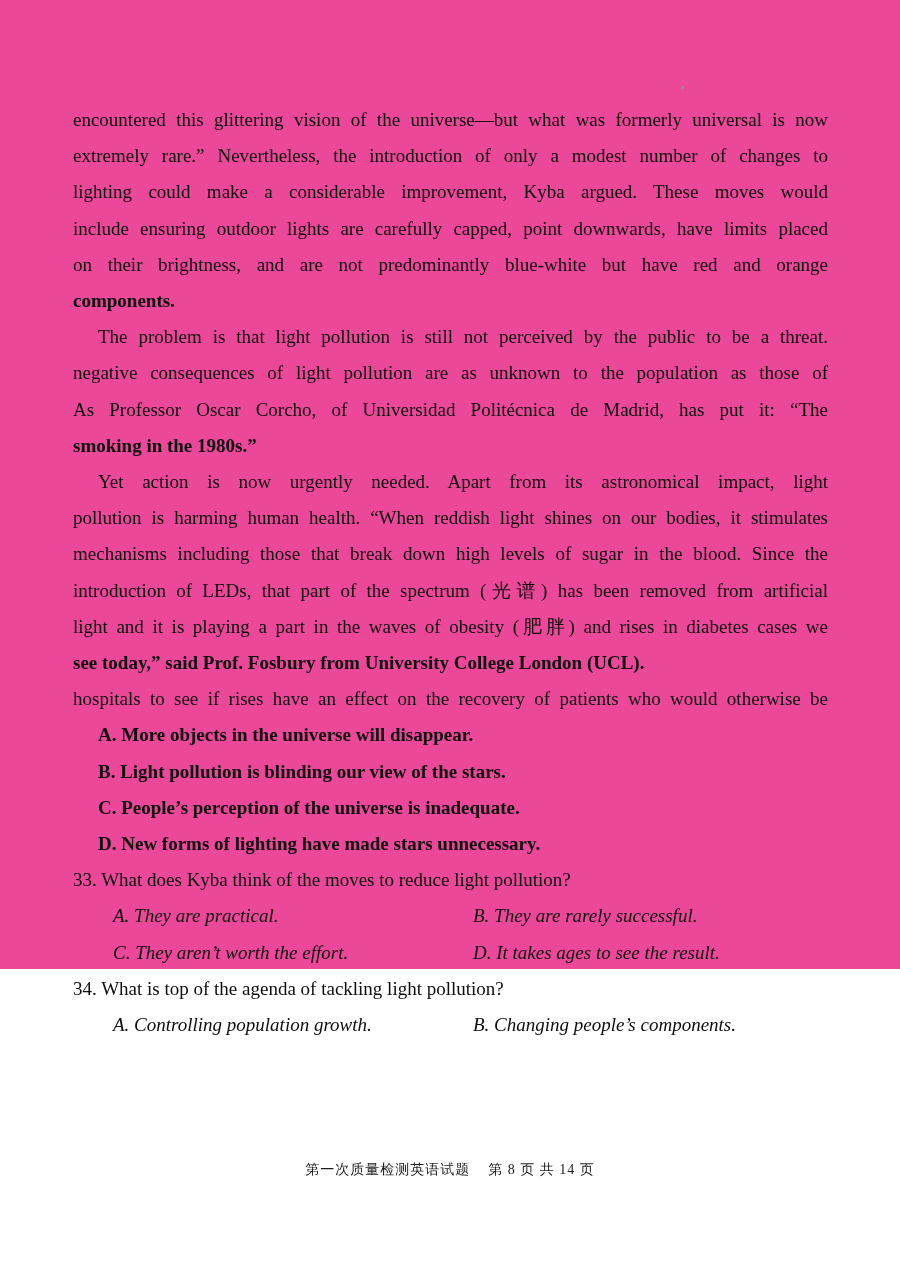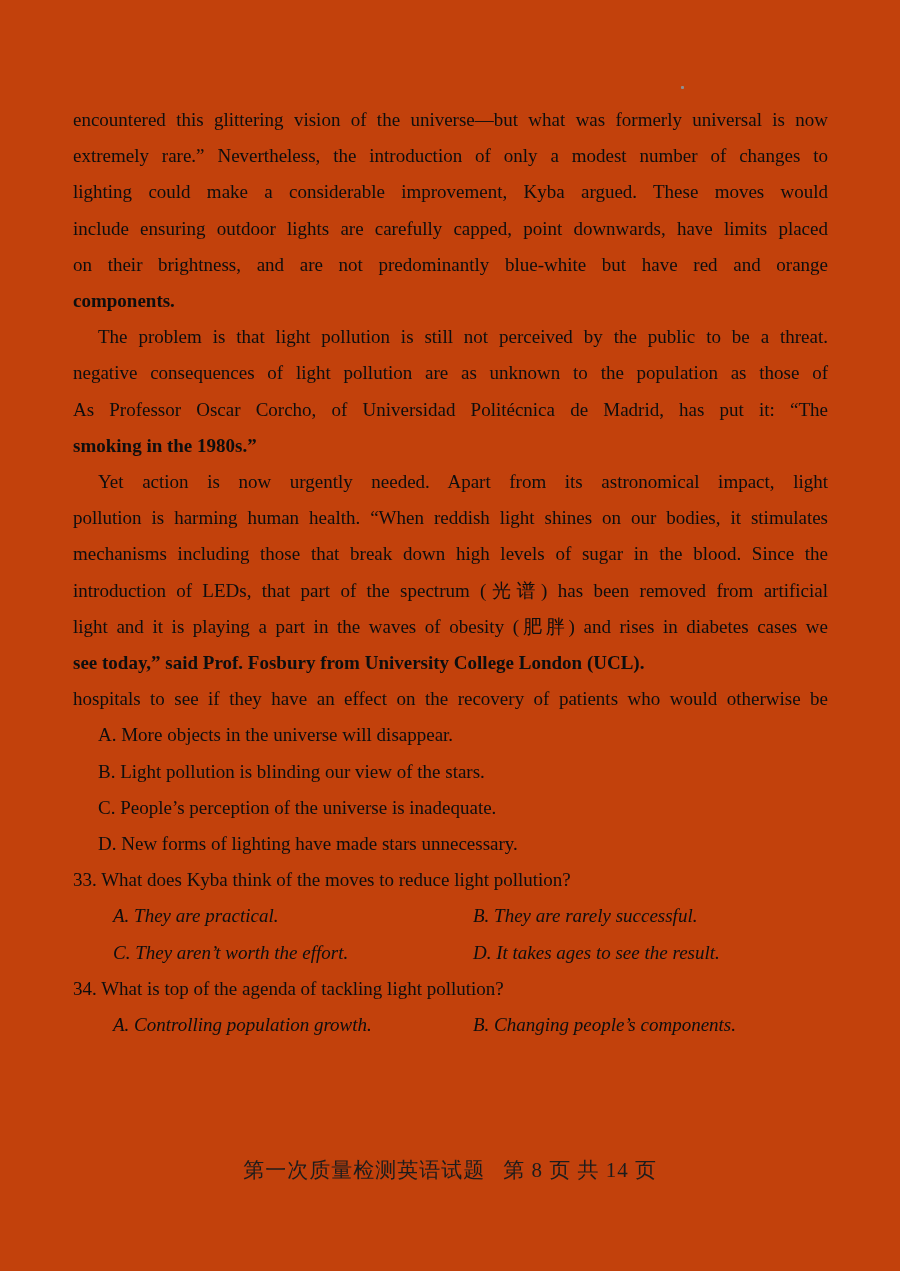--- a/index.html
+++ b/index.html
@@ -8,22 +8,22 @@
     height: 1271px;
     background: #ffffff;
     font-family: "Liberation Serif", "DejaVu Serif", serif;
     color: #111111;
     position: relative;
     overflow: hidden;
   }
   .page {
     position: absolute;
     left: 0; top: 0;
-    width: 900px; height: 1271px;
-    background: #c2410c;
+    width: 900px; height: 969px;
+    background: #ec4899;
     padding-left: 42px;
   }
   .speck {
     position: absolute;
     left: 681px; top: 86px;
     width: 3px; height: 3px;
     background: #8f8f8f;
     border-radius: 1px;
   }
   .content {
@@ -46,29 +46,29 @@
     font-weight: bold;
     -moz-text-align-last: left;
   }
   .line.indented { text-indent: 25px; }
   
   .qline {
     text-align: left;
     text-align-last: left;
     -moz-text-align-last: left;
   }
-  .opt-list { padding-left: 25px; }
+  .opt-list { padding-left: 25px; font-weight: bold; }
   .opt-row  { padding-left: 40px; font-style: italic; }
   .opt-row .col-a { display: inline-block; width: 360px; }
   .footer {
     position: absolute;
     left: 0; top: 1158px;
     width: 900px;
     text-align: center;
-    font-size: 21px;
+    font-size: 14px;
     line-height: 24px;
     color: #1c1c1c;
     letter-spacing: 1px;
   }
   .footer .sep { display: inline-block; width: 18px; }
 </style>
 </head>
 <body>
 
 <div class="page">
@@ -85,21 +85,21 @@
         <div class="line indented">The problem is that light pollution is still not perceived by the public to be a threat.</div>
         <div class="line">negative consequences of light pollution are as unknown to the population as those of</div>
         <div class="line">As Professor Oscar Corcho, of Universidad Politécnica de Madrid, has put it: “The</div>
         <div class="line para-end">smoking in the 1980s.”</div>
         <div class="line indented">Yet action is now urgently needed. Apart from its astronomical impact, light</div>
         <div class="line">pollution is harming human health. “When reddish light shines on our bodies, it stimulates</div>
         <div class="line">mechanisms including those that break down high levels of sugar in the blood. Since the</div>
         <div class="line">introduction of LEDs, that part of the spectrum (光谱) has been removed from artificial</div>
         <div class="line">light and it is playing a part in the waves of obesity (肥胖) and rises in diabetes cases we</div>
         <div class="line para-end">see today,” said Prof. Fosbury from University College London (UCL).</div>
-        <div class="line">hospitals to see if they have an effect on the recovery of patients who would otherwise be</div>
+        <div class="line">hospitals to see if rises have an effect on the recovery of patients who would otherwise be</div>
       </div>
     <div>
         <div>
           <div class="qline opt-list">A. More objects in the universe will disappear.</div>
           <div class="qline opt-list">B. Light pollution is blinding our view of the stars.</div>
           <div class="qline opt-list">C. People’s perception of the universe is inadequate.</div>
           <div class="qline opt-list">D. New forms of lighting have made stars unnecessary.</div>
         </div>
         <div>
           <div class="qline">33. What does Kyba think of the moves to reduce light pollution?</div>

